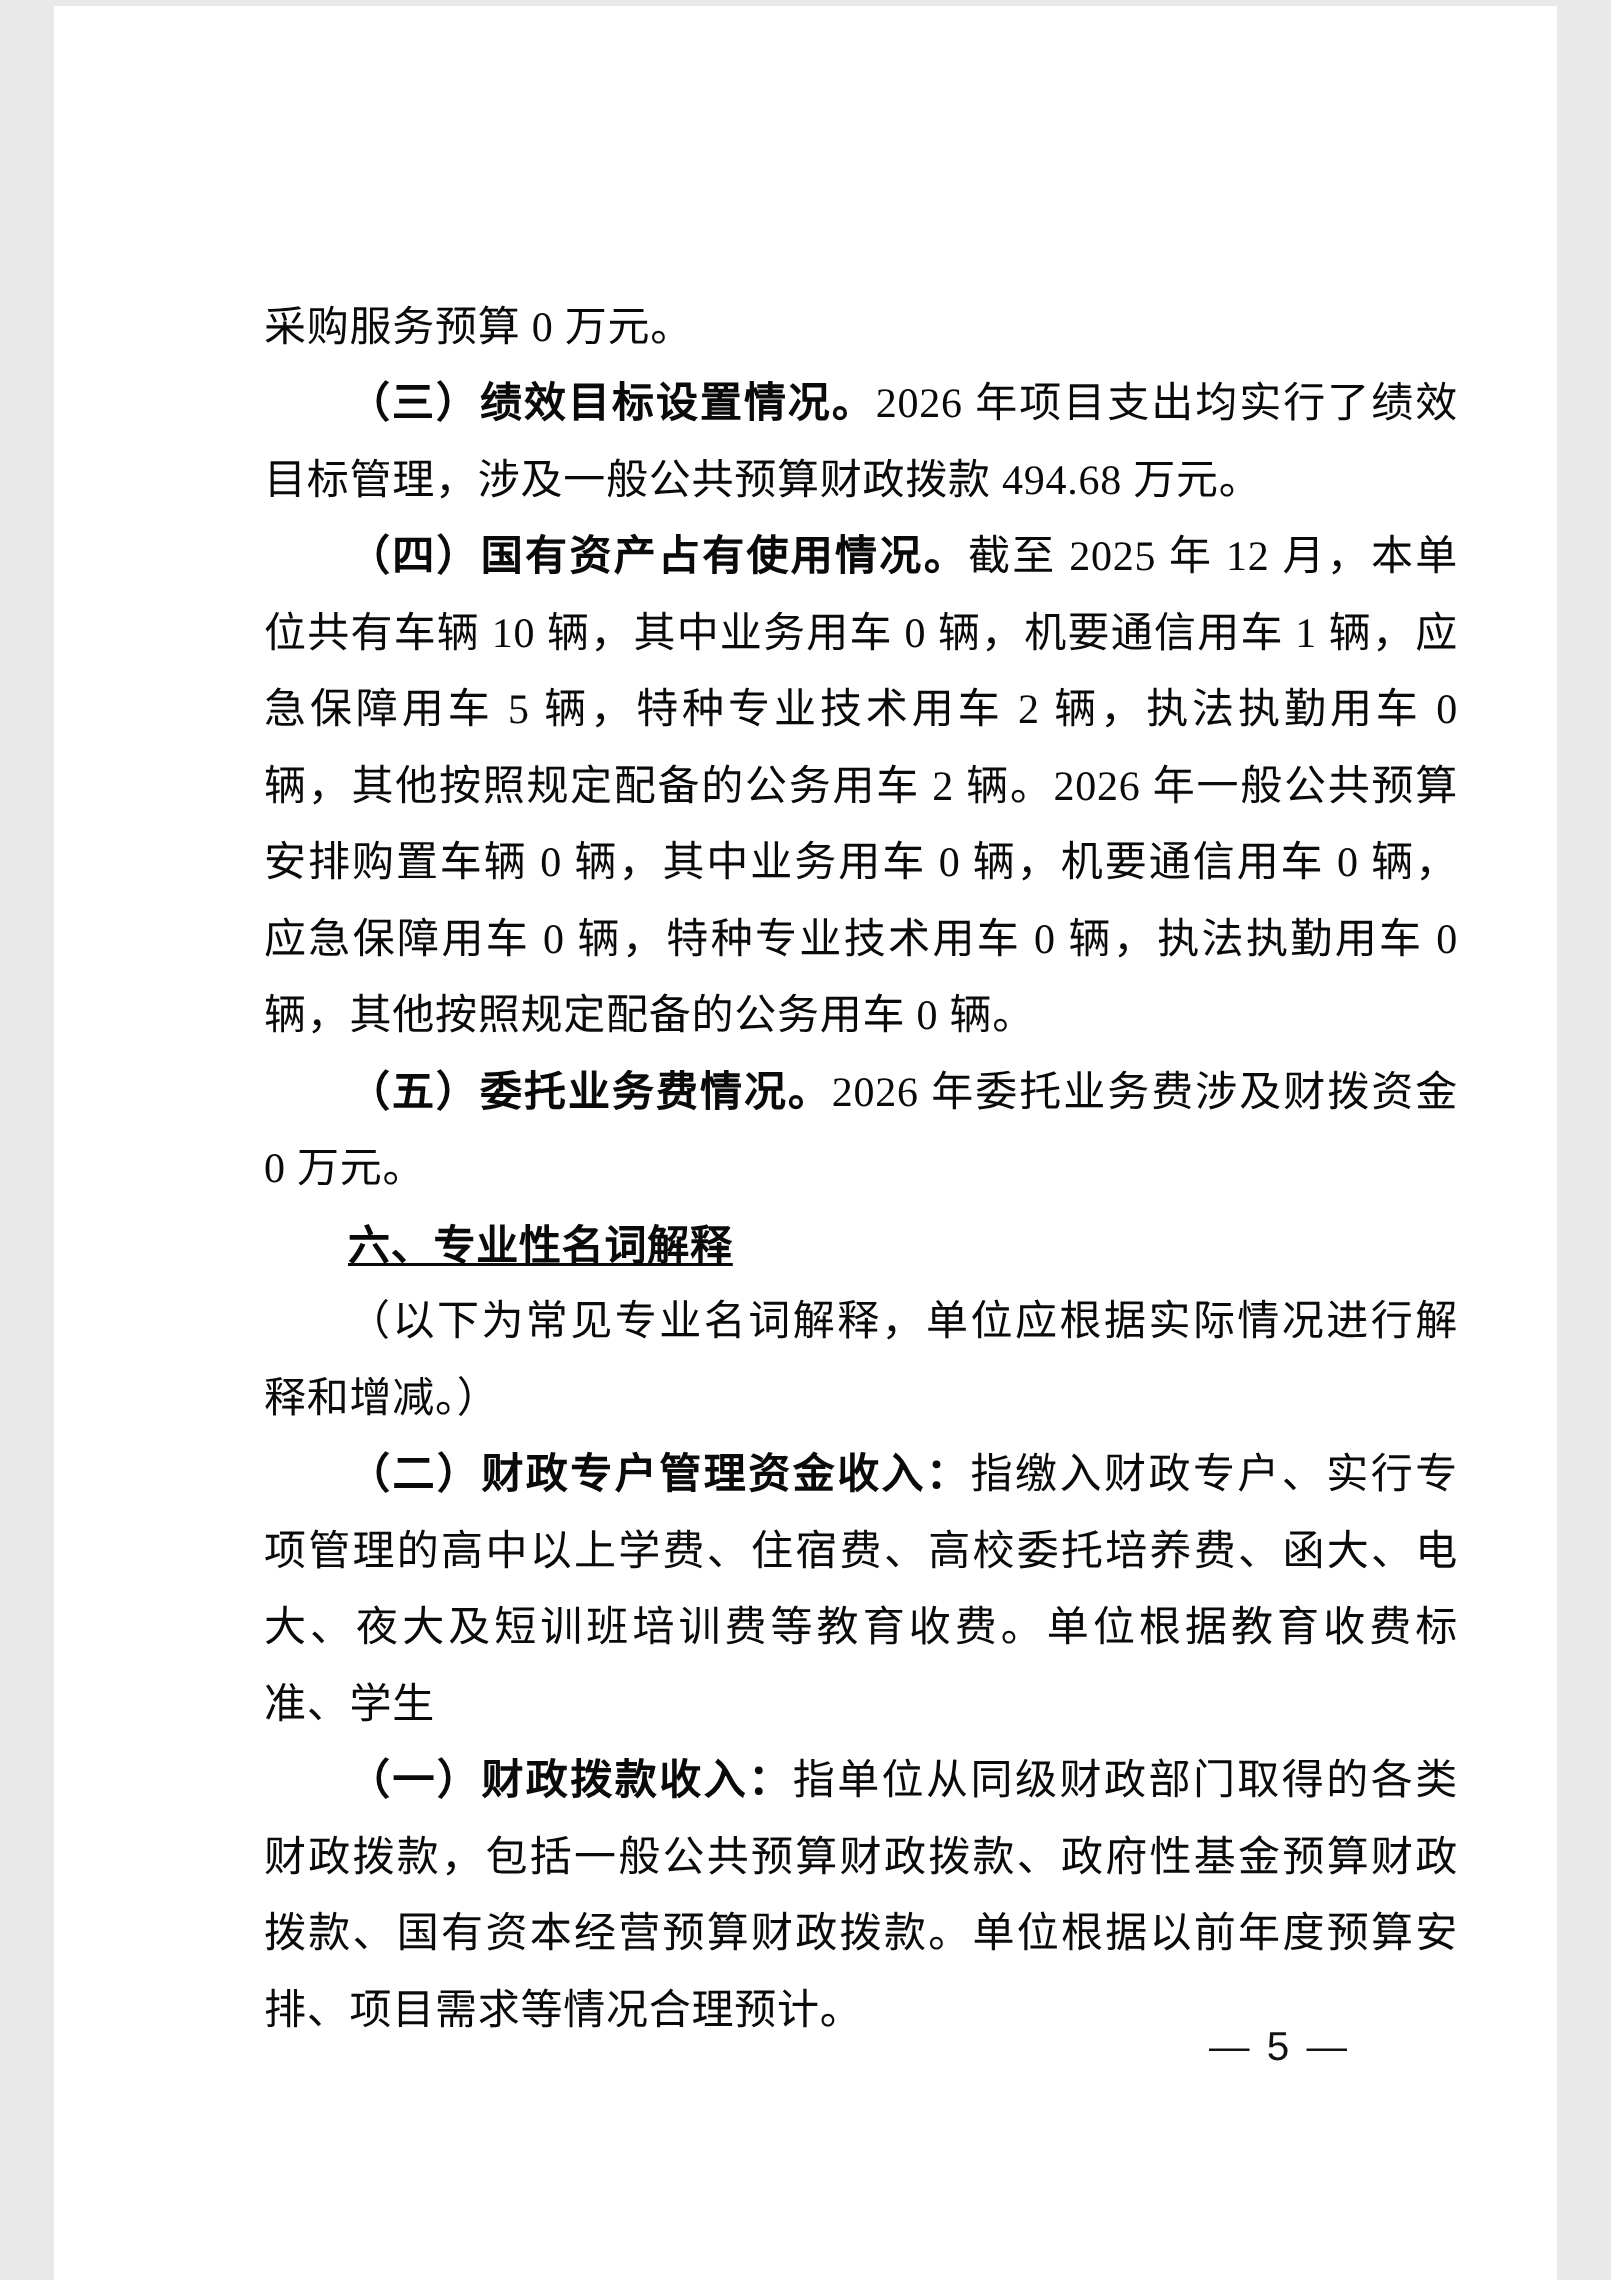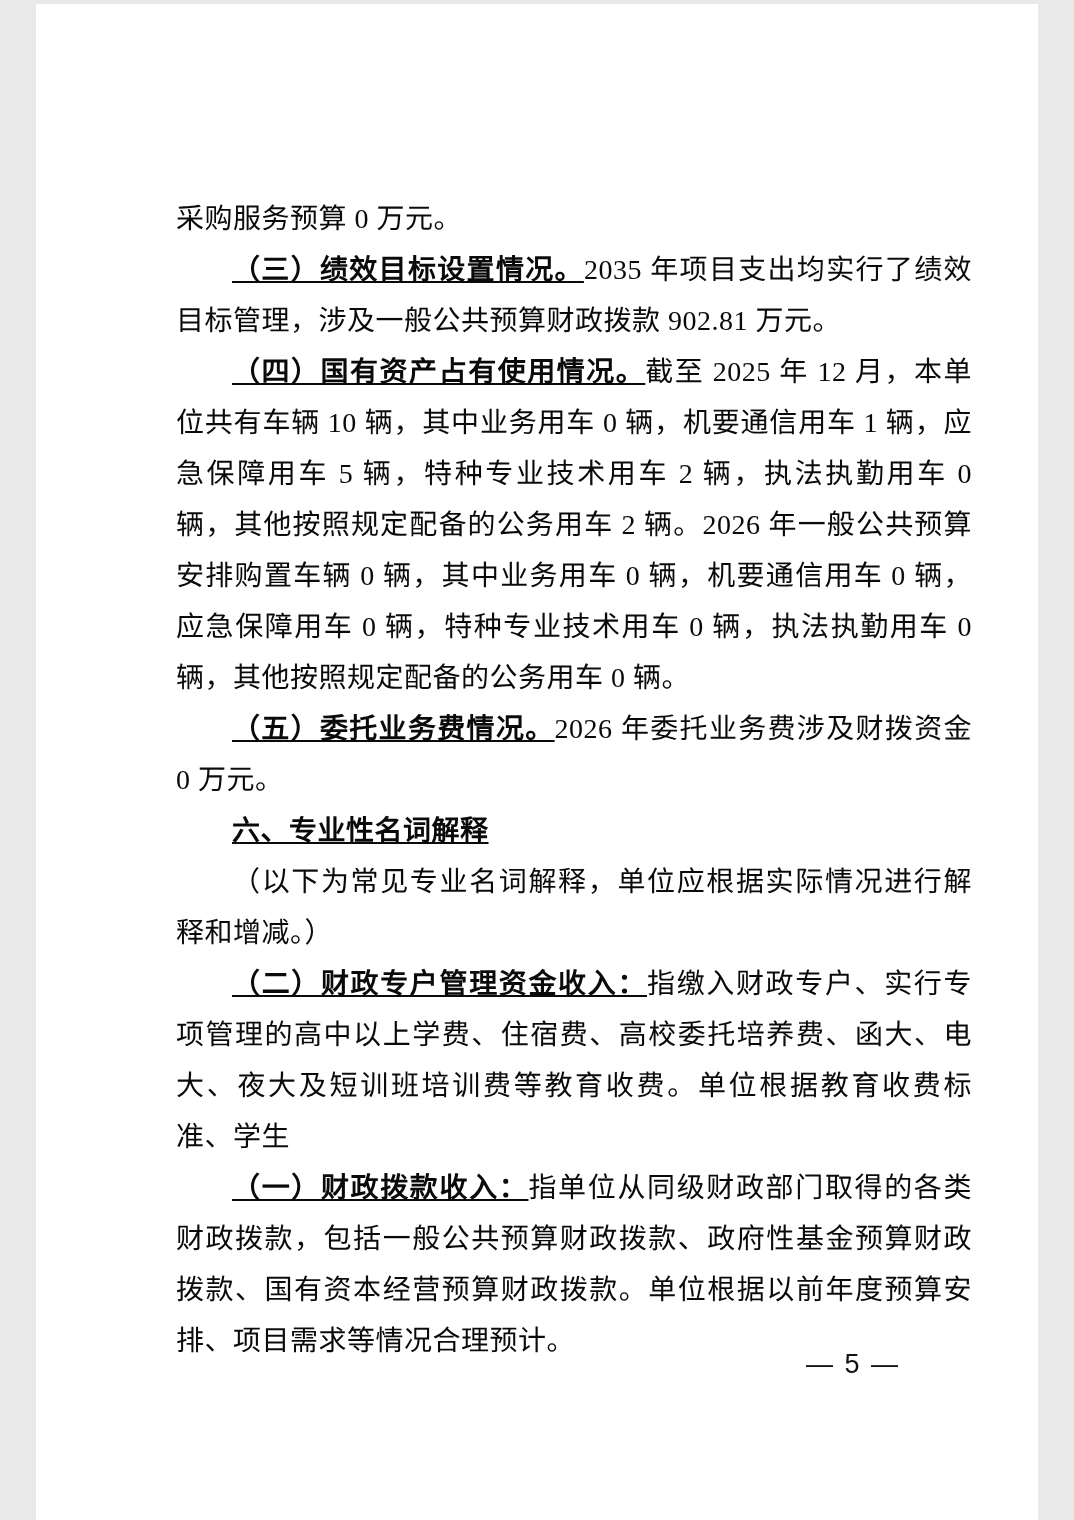--- a/index.html
+++ b/index.html
@@ -19,21 +19,21 @@
     left: 140px;
     top: 189px;
     width: 796px;
     font-size: 28px;
     line-height: 51px;
     text-align: justify;
     letter-spacing: 0.5px;
   }
   p.para { text-indent: 2em; }
   p.para.noindent { text-indent: 0; }
-  .lead { font-weight: bold; text-decoration: underline; }
+  .lead { font-weight: bold; }
   h2.section-heading {
     font-size: 28px;
     line-height: 51px;
     font-weight: bold;
     text-indent: 2em;
     text-align: left;
     font-family: "Liberation Sans", "DejaVu Sans", sans-serif;
     text-decoration: underline;
   }
   .page-footer {
@@ -48,21 +48,21 @@
   }
 </style>
 </head>
 <body>
 
 <div class="page">
   <div class="content">
 
     <p class="para noindent"><span>采购服务预算 0 万元。</span></p>
 
-    <p class="para"><span class="lead">（三）绩效目标设置情况。</span><span>2035 年项目支出均实行了绩效目标管理，涉及一般公共预算财政拨款 902.81 万元。</span></p>
+    <p class="para"><span class="lead">（三）绩效目标设置情况。</span><span>2026 年项目支出均实行了绩效目标管理，涉及一般公共预算财政拨款 494.68 万元。</span></p>
 
     <p class="para"><span class="lead">（四）国有资产占有使用情况。</span><span>截至 2025 年 12 月，本单位共有车辆 10 辆，其中业务用车 0 辆，机要通信用车 1 辆，应急保障用车 5 辆，特种专业技术用车 2 辆，执法执勤用车 0 辆，其他按照规定配备的公务用车 2 辆。2026 年一般公共预算安排购置车辆 0 辆，其中业务用车 0 辆，机要通信用车 0 辆，应急保障用车 0 辆，特种专业技术用车 0 辆，执法执勤用车 0 辆，其他按照规定配备的公务用车 0 辆。</span></p>
 
     <p class="para"><span class="lead">（五）委托业务费情况。</span><span>2026 年委托业务费涉及财拨资金 0 万元。</span></p>
 
     <h2 class="section-heading">六、专业性名词解释</h2>
 
     <p class="para"><span>（以下为常见专业名词解释，单位应根据实际情况进行解释和增减。）</span></p>
 
     <p class="para"><span class="lead">（二）财政专户管理资金收入：</span><span>指缴入财政专户、实行专项管理的高中以上学费、住宿费、高校委托培养费、函大、电大、夜大及短训班培训费等教育收费。单位根据教育收费标准、学生</span></p>

